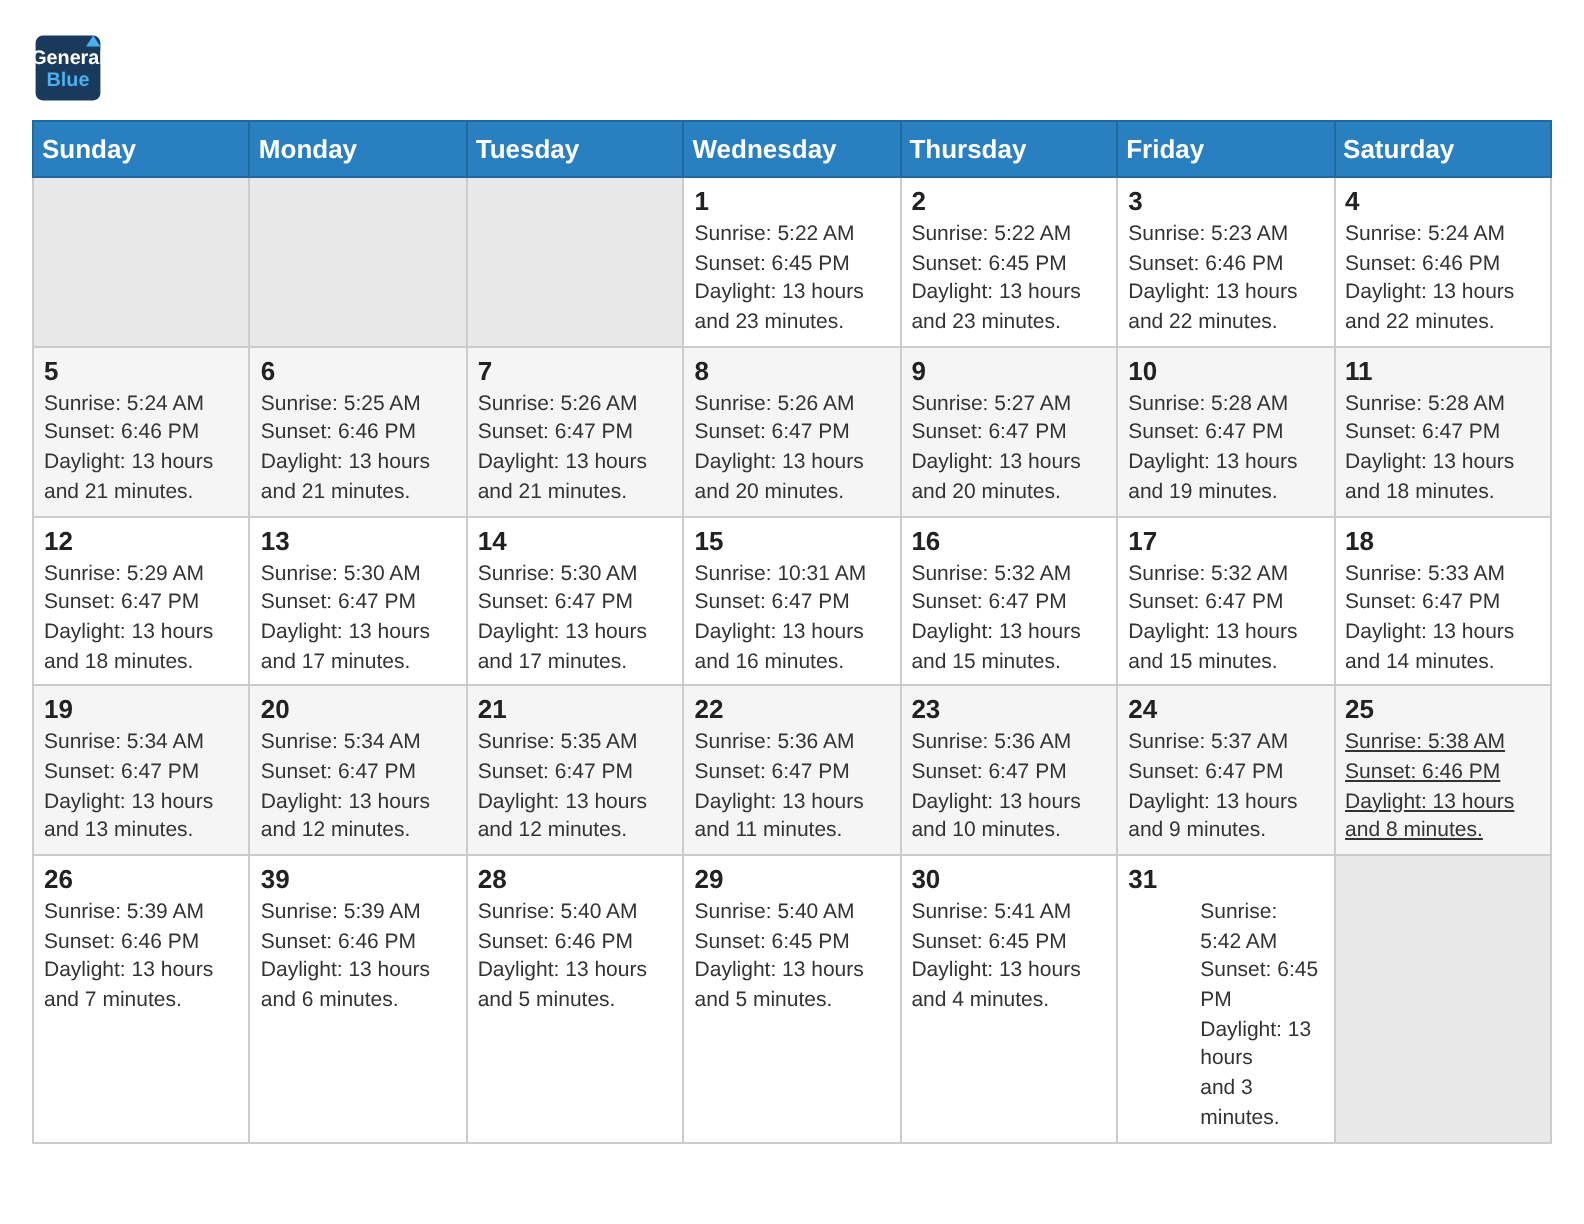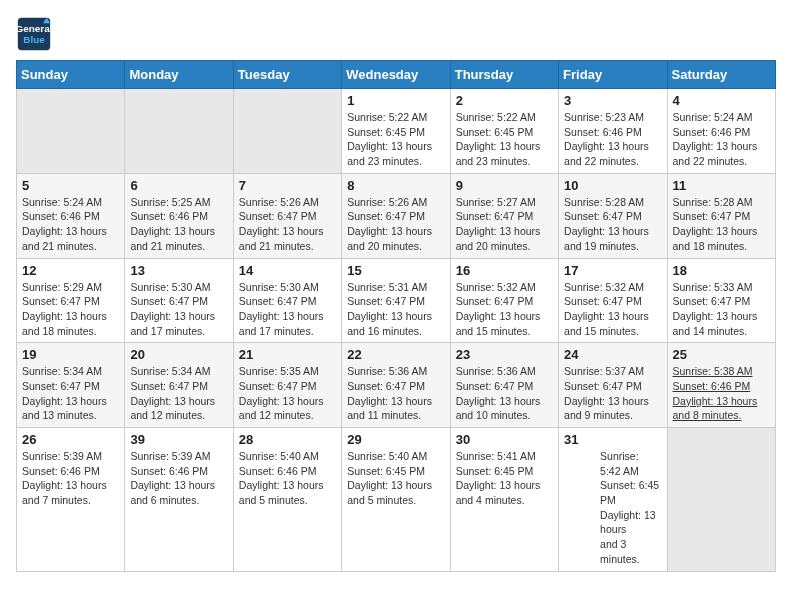--- a/index.html
+++ b/index.html
@@ -212,21 +212,21 @@
         </td>
         <td>
           <span class="day-number">14</span>
           <div class="day-info" style="white-space: pre-line;">Sunrise: 5:30 AM
 Sunset: 6:47 PM
 Daylight: 13 hours
 and 17 minutes.</div>
         </td>
         <td>
           <span class="day-number">15</span>
-          <div class="day-info" style="white-space: pre-line;">Sunrise: 5:31 AM
+          <div class="day-info" style="white-space: pre-line;">Sunrise: 10:31 AM
 Sunset: 6:47 PM
 Daylight: 13 hours
 and 16 minutes.</div>
         </td>
         <td>
           <span class="day-number">16</span>
           <div class="day-info" style="white-space: pre-line;">Sunrise: 5:32 AM
 Sunset: 6:47 PM
 Daylight: 13 hours
 and 15 minutes.</div>

